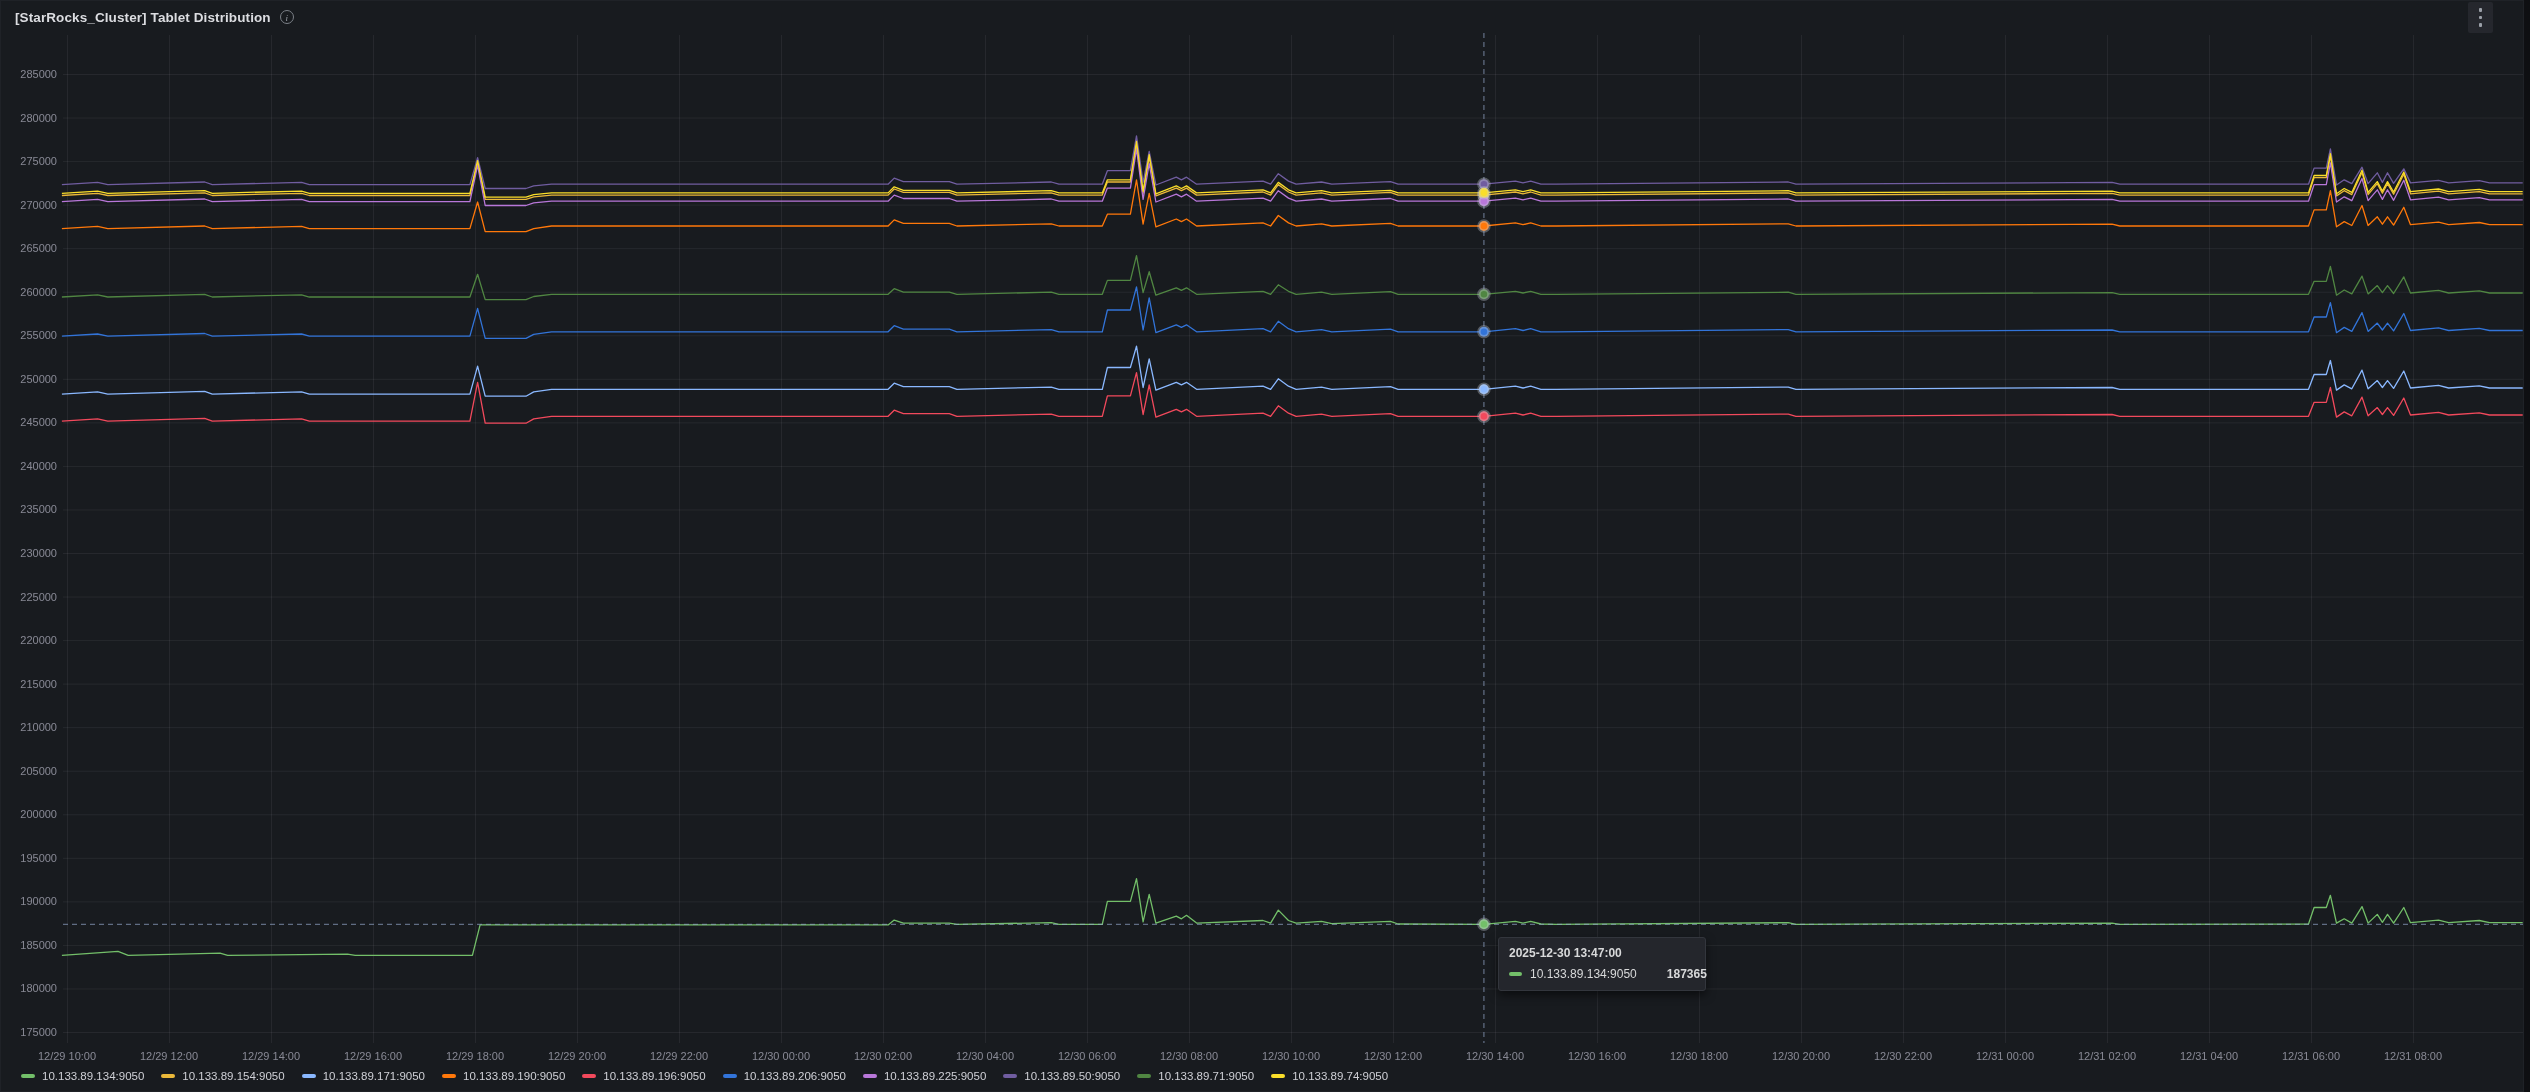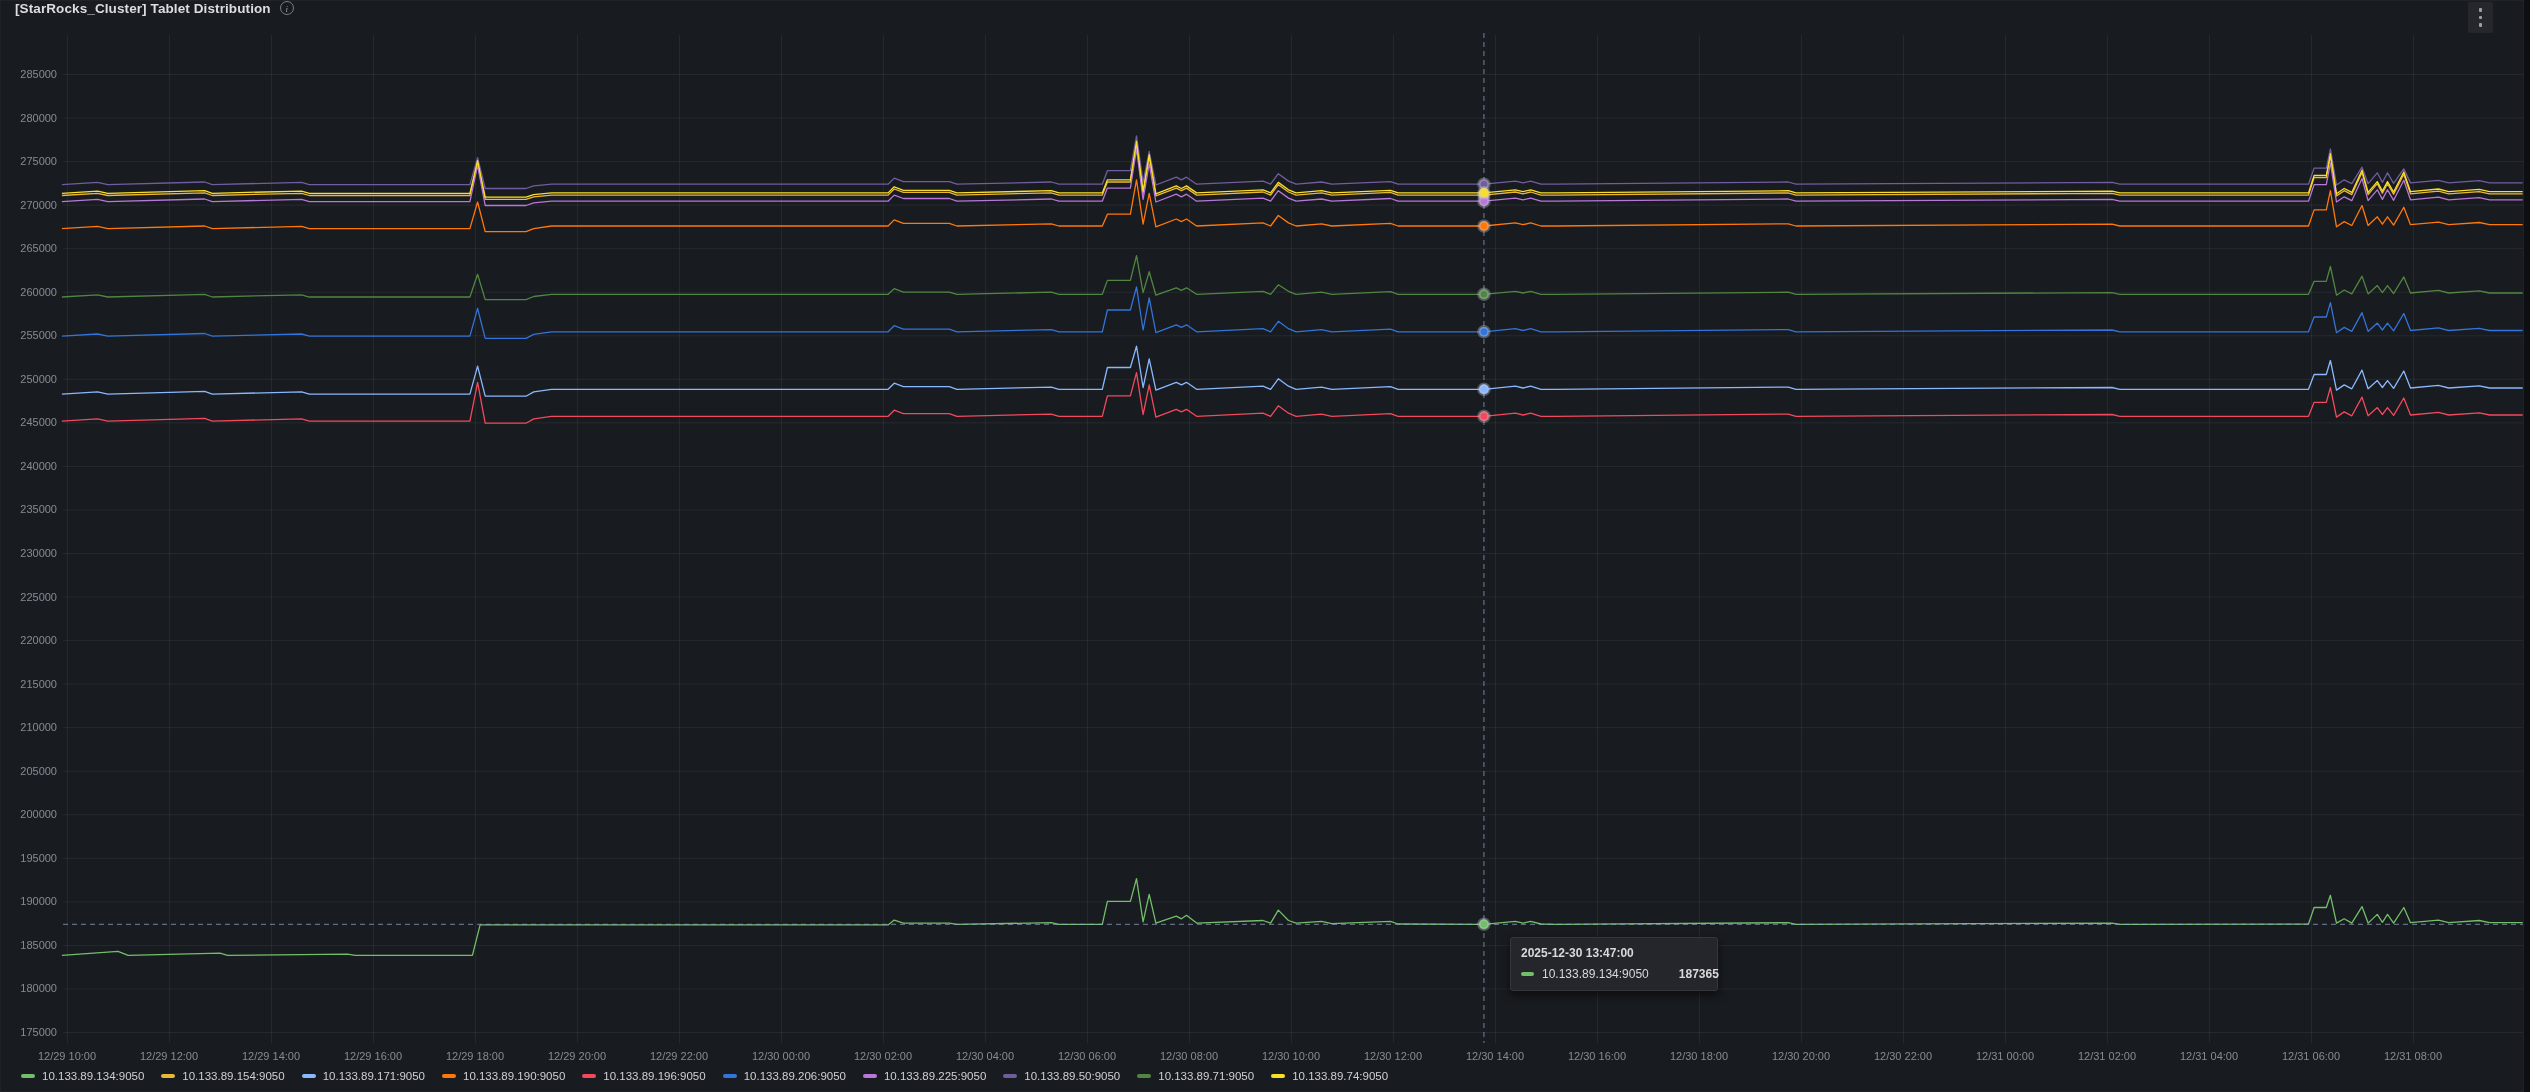--- a/index.html
+++ b/index.html
@@ -1,32 +1,32 @@
 <!DOCTYPE html>
 <html><head>
 <meta charset="utf-8">
 <style>
   html,body{margin:0;padding:0;background:#0e0f12;overflow:hidden;}
   body{width:2530px;height:1092px;position:relative;font-family:"Liberation Sans",sans-serif;}
   .panel{position:absolute;left:0;top:0;width:2524px;height:1092px;background:#181b1f;border:1px solid #1f2227;box-sizing:border-box;}
   .right-strip{position:absolute;right:0;top:0;width:6px;height:1092px;background:#0e0f12;}
-  .panel-header{position:absolute;left:0;top:0;width:100%;height:32px;display:flex;align-items:flex-start;}
+  .panel-header{position:absolute;left:0;top:0;width:100%;height:32px;display:flex;align-items:center;}
   .panel-title{margin-left:14px;font-size:13.5px;font-weight:600;color:#dcdde1;letter-spacing:.1px;}
   .info-icon{margin-left:9px;width:14px;height:14px;border:1.3px solid #7b8087;border-radius:50%;color:#9aa0a8;
     font-size:9px;line-height:14px;text-align:center;font-style:italic;font-family:"Liberation Serif",serif;box-sizing:border-box;}
   .kebab{position:absolute;right:30px;top:1px;width:25px;height:31px;background:#25272d;border-radius:2px;
     display:flex;flex-direction:column;align-items:center;justify-content:center;gap:4px;cursor:pointer;}
   .kebab .kdot{width:3.5px;height:3.5px;background:#9ba0a8;border-radius:1px;}
   svg text{font-family:"Liberation Sans",sans-serif;}
   .legend{position:absolute;left:20px;top:1065px;height:20px;display:flex;align-items:center;gap:17px;white-space:nowrap;}
   .legend-item{display:flex;align-items:center;gap:7px;cursor:pointer;}
   .legend-swatch{width:14px;height:4px;border-radius:2px;display:inline-block;}
   .legend-label{font-size:11.5px;color:#cfd0d6;}
   .chart-tooltip{position:absolute;left:1497px;top:936px;width:208px;background:#24262c;border:1px solid #33363d;
-    border-radius:3px;box-shadow:0 4px 10px rgba(0,0,0,.55);padding:8px 10px 9px 10px;box-sizing:border-box;z-index:5;margin-left:12px;}
+    border-radius:3px;box-shadow:0 4px 10px rgba(0,0,0,.55);padding:8px 10px 9px 10px;box-sizing:border-box;z-index:5;}
   .tt-time{font-size:12px;font-weight:700;color:#d8d9da;margin-bottom:7px;}
   .tt-row{display:flex;align-items:center;gap:8px;font-size:12px;color:#d8d9da;}
   .tt-swatch{width:13px;height:4px;border-radius:2px;display:inline-block;flex:0 0 auto;}
   .tt-val{margin-left:22px;font-weight:700;}
 </style>
 </head>
 <body>
 
 <div class="panel">
   <div class="panel-header">

